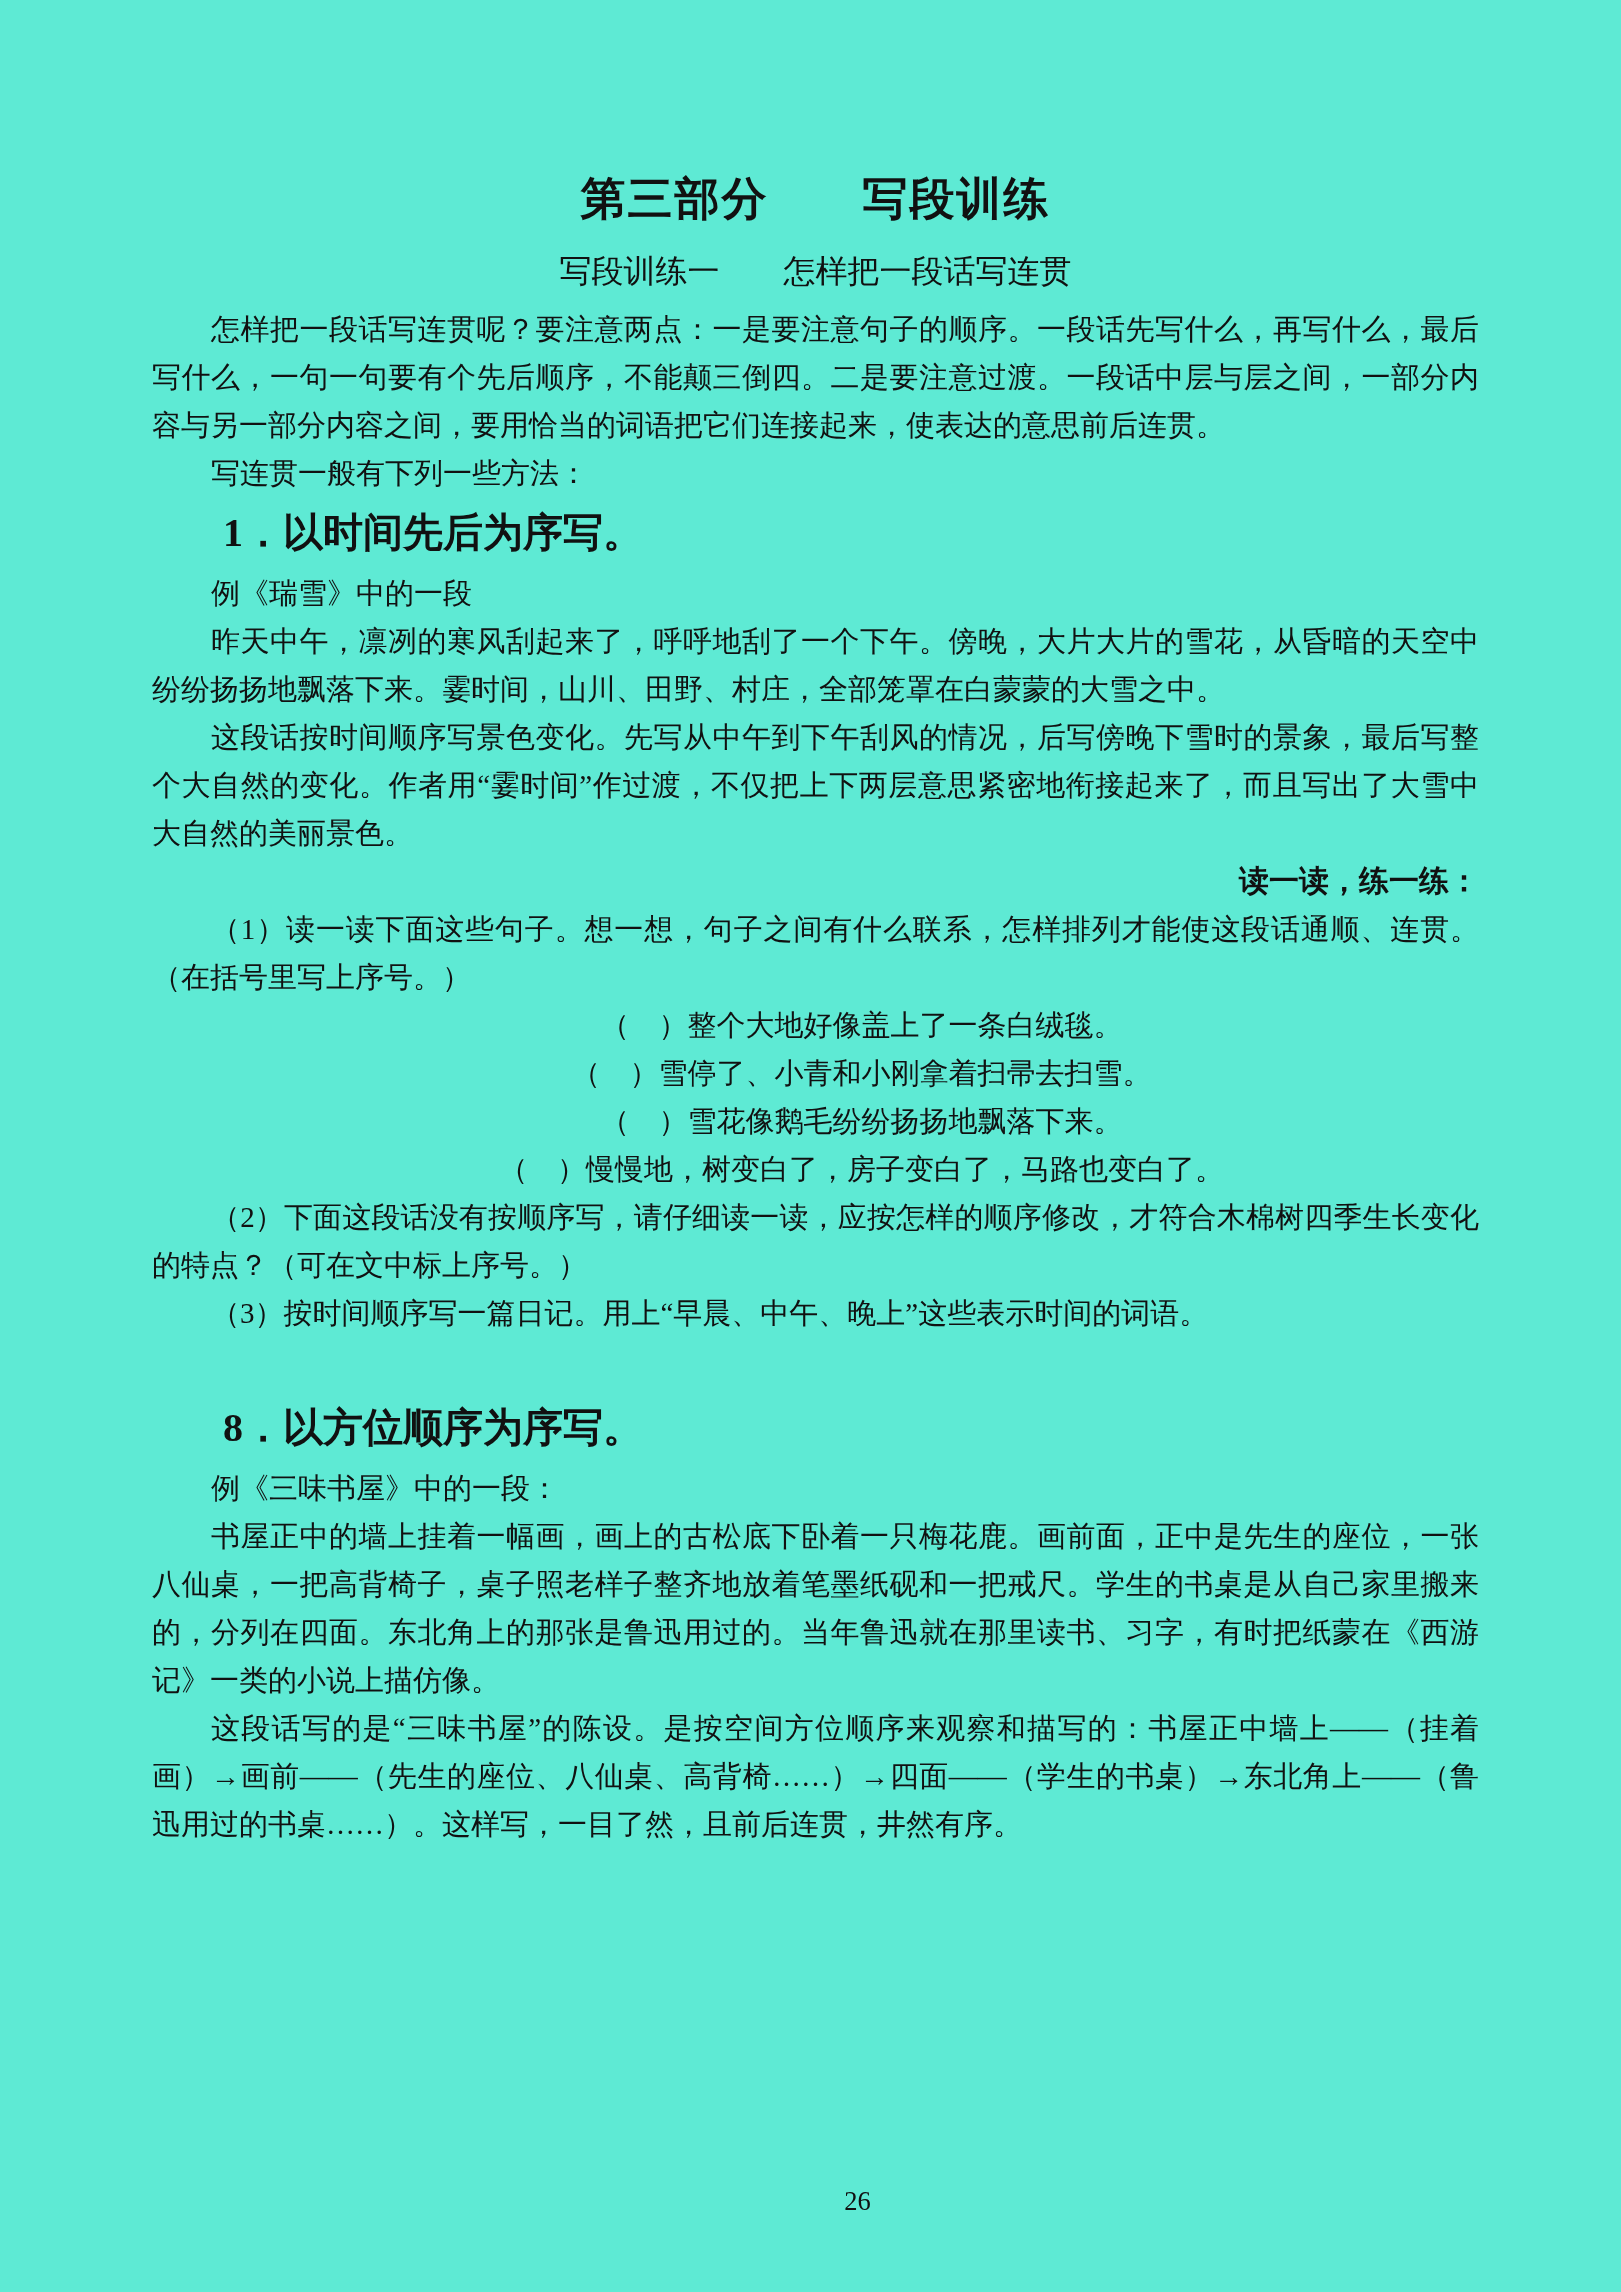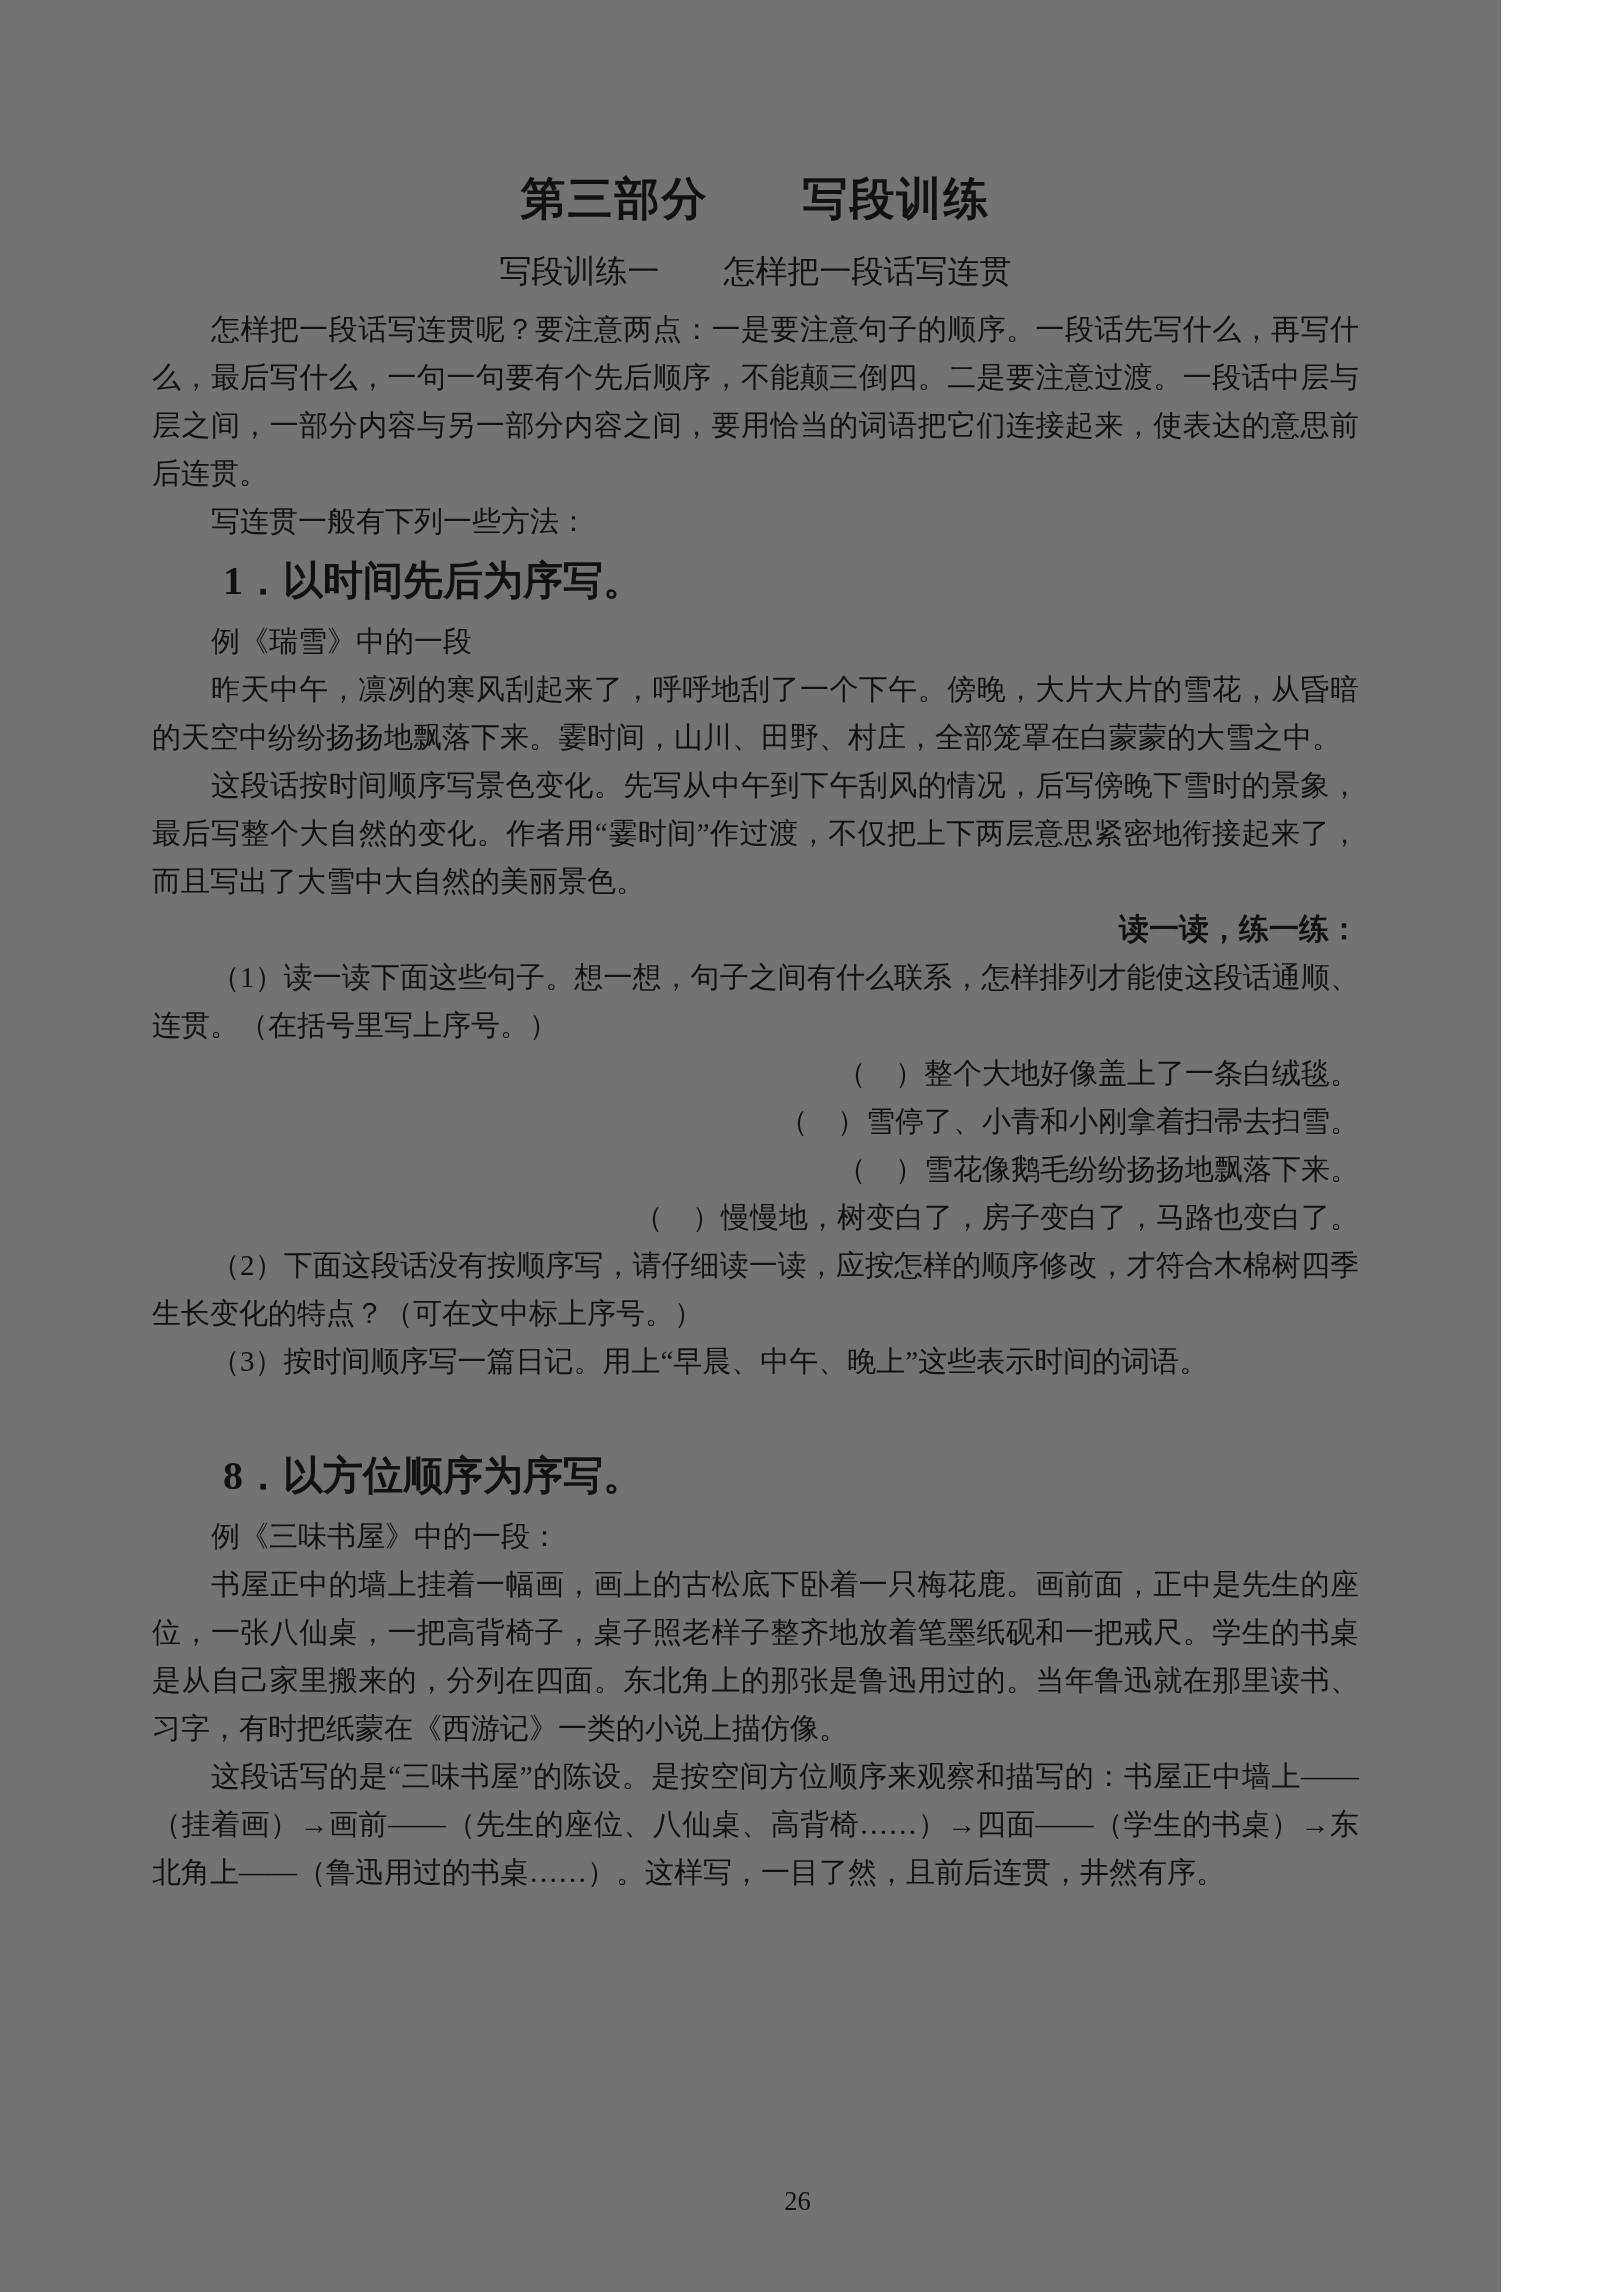--- a/index.html
+++ b/index.html
@@ -2,23 +2,23 @@
 <html><head>
 <meta charset="utf-8">
 <style>
   html, body {
     margin: 0;
     padding: 0;
     background: #ffffff;
   }
   .page {
     position: relative;
-    width: 1501px;
+    width: 1621px;
     height: 2293px;
-    background: #737373;
+    background: #5eead4;
     color: #111111;
     font-family: "Liberation Serif", "DejaVu Serif", serif;
     overflow: hidden;
     box-sizing: border-box;
   }
   .content {
     padding: 174px 142px 0 152px;
   }
   .part-title {
     margin: 0;
@@ -60,21 +60,21 @@
   .practice-heading {
     margin: 0;
     font-size: 30px;
     line-height: 48px;
     font-weight: 700;
     text-align: right;
   }
   p.list-item {
     margin-left: 92px;
     text-indent: 0;
-    text-align: right;
+    text-align: center;
   }
   .page-number {
     position: absolute;
     top: 2186px;
     left: 0;
     width: 100%;
     text-align: center;
     font-size: 26.5px;
     line-height: 31px;
     color: #111111;

